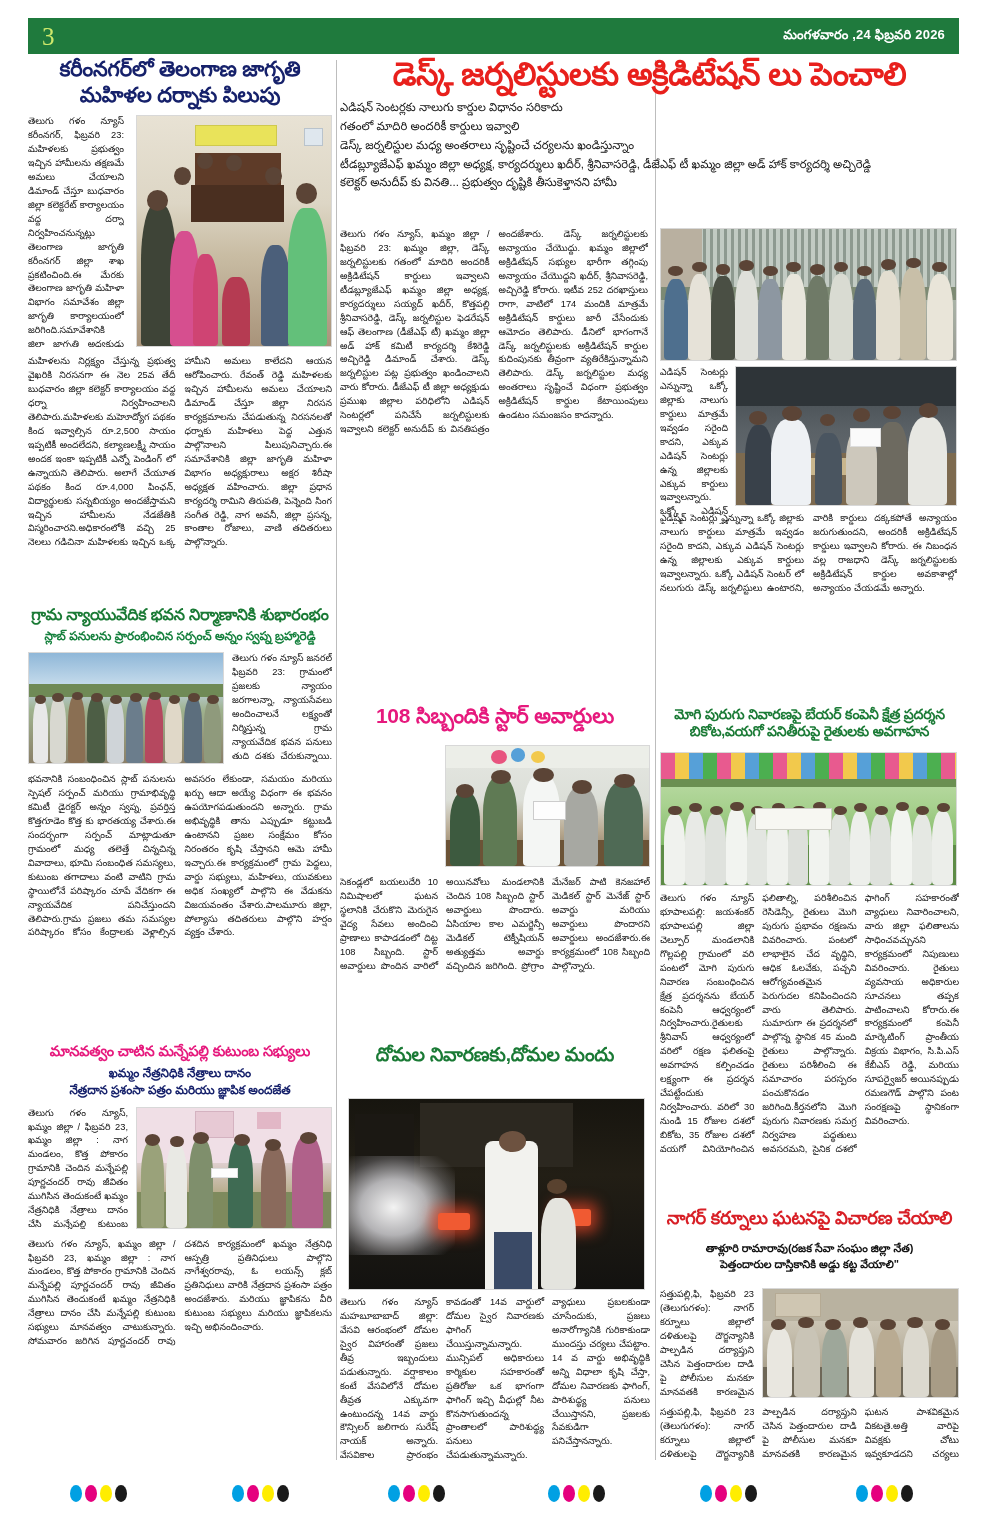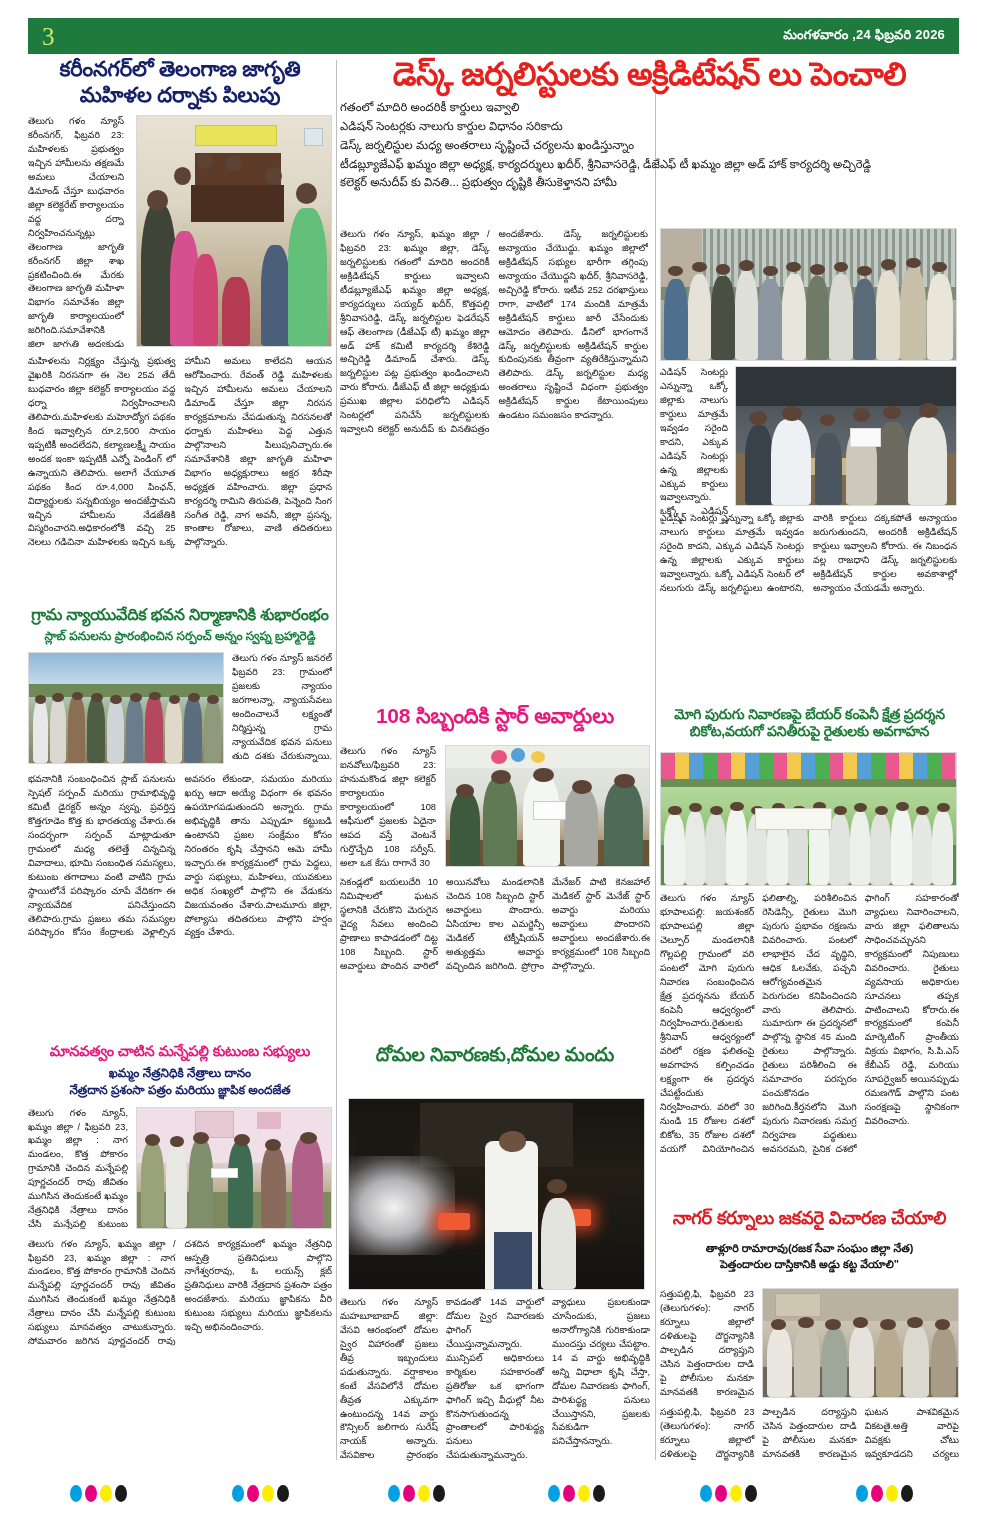--- a/index.html
+++ b/index.html
@@ -278,22 +278,22 @@
       </div>
       <div class="body-text" style="position:absolute; left:0; top:0; width:100px; height:122px; overflow:hidden;">తెలుగు గళం న్యూస్, ఖమ్మం జిల్లా / ఫిబ్రవరి 23, ఖమ్మం జిల్లా : నాగ మండలం, కొత్త పోకారం గ్రామానికి చెందిన మన్నేపల్లి పూర్ణచందర్ రావు జీవితం ముగిసిన తెందుకంటే ఖమ్మం నేత్రనిధికి నేత్రాలు దానం చేసి మన్నేపల్లి కుటుంబ సభ్యులు మానవత్వం చాటుకున్నారు. సోమవారం జరిగిన పూర్ణచందర్ రావు దశదిన కార్యక్రమంలో ఖమ్మం నేత్రనిధి ఆస్పత్రి ప్రతినిధులు పాల్గొని నాగేశ్వరరావు, ఓ లయన్స్ క్లబ్ ప్రతినిధులు వారికి నేత్రదాన ప్రశంసా పత్రం అందజేశారు. మరియు జ్ఞాపికను వీరి కుటుంబ సభ్యులు మరియు జ్ఞాపికలను ఇచ్చి అభినందించారు.</div>
     </div>
 
     <div class="body-text body-2col" style="height:172px; overflow:hidden; margin-top:3px;">తెలుగు గళం న్యూస్, ఖమ్మం జిల్లా / ఫిబ్రవరి 23, ఖమ్మం జిల్లా : నాగ మండలం, కొత్త పోకారం గ్రామానికి చెందిన మన్నేపల్లి పూర్ణచందర్ రావు జీవితం ముగిసిన తెందుకంటే ఖమ్మం నేత్రనిధికి నేత్రాలు దానం చేసి మన్నేపల్లి కుటుంబ సభ్యులు మానవత్వం చాటుకున్నారు. సోమవారం జరిగిన పూర్ణచందర్ రావు దశదిన కార్యక్రమంలో ఖమ్మం నేత్రనిధి ఆస్పత్రి ప్రతినిధులు పాల్గొని నాగేశ్వరరావు, ఓ లయన్స్ క్లబ్ ప్రతినిధులు వారికి నేత్రదాన ప్రశంసా పత్రం అందజేశారు. మరియు జ్ఞాపికను వీరి కుటుంబ సభ్యులు మరియు జ్ఞాపికలను ఇచ్చి అభినందించారు.</div>
   </div>
 
   <div style="position:absolute; left:340px; top:56px; width:619px;">
     <div class="main-hl">డెస్క్ జర్నలిస్టులకు అక్రిడిటేషన్ లు పెంచాలి</div>
     <div class="sub-deck" style="margin-top:6px;">
+      <div>ఎడిషన్ సెంటర్లకు నాలుగు కార్డుల విధానం సరికాదు</div>
       <div>గతంలో మాదిరి అందరికీ కార్డులు ఇవ్వాలి</div>
-      <div>ఎడిషన్ సెంటర్లకు నాలుగు కార్డుల విధానం సరికాదు</div>
       <div>డెస్క్ జర్నలిస్టుల మధ్య అంతరాలు సృష్టించే చర్యలను ఖండిస్తున్నాం</div>
       <div>టీడబ్ల్యూజేఎఫ్ ఖమ్మం జిల్లా అధ్యక్ష, కార్యదర్శులు ఖదీర్, శ్రీనివాసరెడ్డి, డీజేఎఫ్ టీ ఖమ్మం జిల్లా అడ్ హాక్ కార్యదర్శి అచ్చిరెడ్డి</div>
       <div>కలెక్టర్ అనుదీప్ కు వినతి... ప్రభుత్వం దృష్టికి తీసుకెళ్తానని హామీ</div>
     </div>
   </div>
 
   <div class="body-text body-2col" style="position:absolute; left:340px; top:228px; width:308px; height:455px; overflow:hidden;">
     <span>తెలుగు గళం న్యూస్, ఖమ్మం జిల్లా / ఫిబ్రవరి 23: ఖమ్మం జిల్లా, డెస్క్ జర్నలిస్టులకు గతంలో మాదిరి అందరికీ అక్రిడిటేషన్ కార్డులు ఇవ్వాలని టీడబ్ల్యూజేఎఫ్ ఖమ్మం జిల్లా అధ్యక్ష, కార్యదర్శులు సయ్యద్ ఖదీర్, కొత్తపల్లి శ్రీనివాసరెడ్డి, డెస్క్ జర్నలిస్టుల ఫెడరేషన్ ఆఫ్ తెలంగాణ (డీజేఎఫ్ టీ) ఖమ్మం జిల్లా అడ్ హాక్ కమిటీ కార్యదర్శి కేశిరెడ్డి అచ్చిరెడ్డి డిమాండ్ చేశారు. డెస్క్ జర్నలిస్టుల పట్ల ప్రభుత్వం ఖండించాలని వారు కోరారు. డీజేఎఫ్ టీ జిల్లా అధ్యక్షుడు ప్రముఖ జిల్లాల పరిధిలోని ఎడిషన్ సెంటర్లలో పనిచేసే జర్నలిస్టులకు ఇవ్వాలని కలెక్టర్ అనుదీప్ కు వినతిపత్రం అందజేశారు.</span>
     <span>డెస్క్ జర్నలిస్టులకు అన్యాయం చేయొద్దు. ఖమ్మం జిల్లాలో అక్రిడిటేషన్ సభ్యుల భారీగా తగ్గింపు అన్యాయం చేయొద్దని ఖదీర్, శ్రీనివాసరెడ్డి, అచ్చిరెడ్డి కోరారు. ఇటీవ 252 దరఖాస్తులు రాగా, వాటిలో 174 మందికి మాత్రమే అక్రిడిటేషన్ కార్డులు జారీ చేసేందుకు ఆమోదం తెలిపారు. డీనిలో భాగంగానే డెస్క్ జర్నలిస్టులకు అక్రిడిటేషన్ కార్డుల కుదింపునకు తీవ్రంగా వ్యతిరేకిస్తున్నామని తెలిపారు. డెస్క్ జర్నలిస్టుల మధ్య అంతరాలు సృష్టించే విధంగా ప్రభుత్వం అక్రిడిటేషన్ కార్డుల కేటాయింపులు ఉండటం సమంజసం కాదన్నారు.</span>
   </div>
@@ -351,21 +351,20 @@
     <div class="pfig" style="left:78%;width:18%;height:64%;background:#e7e7e2;"></div>
     <div class="phead" style="left:83%;top:26%;width:9%;height:11%;"></div>
     <div style="position:absolute;left:52%;top:44%;width:14%;height:14%;background:#fafafa;border:1px solid #ddd;"></div>
   </div>
 
   <div class="body-text body-2col" style="position:absolute; left:660px; top:512px; width:297px; height:176px; overflow:hidden;">ఎడిషన్ సెంటర్లు ఎన్నున్నా ఒక్కో జిల్లాకు నాలుగు కార్డులు మాత్రమే ఇవ్వడం సరైంది కాదని, ఎక్కువ ఎడిషన్ సెంటర్లు ఉన్న జిల్లాలకు ఎక్కువ కార్డులు ఇవ్వాలన్నారు. ఒక్కో ఎడిషన్ సెంటర్ లో నలుగురు డెస్క్ జర్నలిస్టులు ఉంటారని, వారికి కార్డులు దక్కకపోతే అన్యాయం జరుగుతుందని, అందరికీ అక్రిడిటేషన్ కార్డులు ఇవ్వాలని కోరారు. ఈ నిబంధన వల్ల రాజధాని డెస్క్ జర్నలిస్టులకు అక్రిడిటేషన్ కార్డుల అవకాశాల్లో అన్యాయం చేయడమే అన్నారు.</div>
 
   <div class="hl hl-pink" style="position:absolute; left:340px; top:703px; width:310px; font-size:21px;">108 సిబ్బందికి స్టార్ అవార్డులు</div>
 
   <div style="position:absolute; left:340px; top:745px; width:310px; height:128px;">
-    <div class="body-text" style="position:absolute; left:0; top:0; width:96px; height:126px; overflow:hidden;">తెలుగు గళం న్యూస్ ఐనవోలు/ఫిబ్రవరి 23: హనుమకొండ జిల్లా కలెక్టర్ కార్యాలయం కార్యాలయంలో 108 ఆఫీసులో ప్రజలకు ఏదైనా ఆపద వస్తే వెంటనే గుర్తొచ్చేది 108 సర్వీస్. అలా ఒక కేసు రాగానే 30</div>
     <div class="photo" style="position:absolute; right:0; top:0; width:205px; height:122px;">
       <div class="sky" style="background:linear-gradient(#e5e7e2 0%,#dcdfd8 45%,#b6a78e 72%,#7a6a52 100%);"></div>
       <div style="position:absolute;left:0;top:0;width:100%;height:18%;background:#eceee8;"></div>
       <div style="position:absolute;left:22%;top:3%;width:8%;height:12%;background:#e8547f;border-radius:50%;"></div>
       <div style="position:absolute;left:32%;top:2%;width:7%;height:11%;background:#56a0d8;border-radius:50%;"></div>
       <div style="position:absolute;left:42%;top:4%;width:7%;height:10%;background:#f2c94c;border-radius:50%;"></div>
       <div style="position:absolute;left:0;top:78%;width:100%;height:22%;background:#6b5336;"></div>
       <div class="pfig" style="left:2%;width:15%;height:62%;background:#3d5a3f;"></div>
       <div class="phead" style="left:5%;top:32%;width:9%;height:11%;"></div>
       <div class="pfig" style="left:18%;width:17%;height:74%;background:#5f7a54;"></div>
@@ -441,21 +440,21 @@
       <div class="pfig" style="left:85%;width:7%;height:54%;background:#e5e8e3;"></div>
       <div class="phead" style="left:86.5%;top:40%;width:4.5%;height:7%;"></div>
       <div class="pfig" style="left:92%;width:7%;height:56%;background:#eceeea;"></div>
       <div class="phead" style="left:93.5%;top:38%;width:4.5%;height:7%;"></div>
     </div>
     <div style="position:absolute;left:32%;top:42%;width:26%;height:16%;background:#f7f7f2;border:1px solid #cfcfc7;"></div>
   </div>
 
   <div class="body-text body-3col" style="position:absolute; left:660px; top:892px; width:299px; height:300px; overflow:hidden;">తెలుగు గళం న్యూస్ భూపాలపల్లి: జయశంకర్ భూపాలపల్లి జిల్లా చెల్పూర్ మండలానికి గొల్లపల్లి గ్రామంలో వరి పంటలో మోగి పురుగు నివారణ సంబంధించిన క్షేత్ర ప్రదర్శనను బేయర్ కంపెనీ ఆధ్వర్యంలో నిర్వహించారు.రైతులకు శ్రీనివాస్ ఆధ్వర్యంలో వరిలో రక్షణ ఫలితంపై అవగాహన కల్పించడం లక్ష్యంగా ఈ ప్రదర్శన చేపట్టేందుకు నిర్వహించారు. వరిలో 30 నుండి 15 రోజుల దశలో బికోట, 35 రోజుల దశలో వయగో వినియోగించిన ఫలితాల్ని, పరిశీలించిన రెసిడెన్సీ, రైతులు మొగి పురుగు ప్రభావం రక్షణను వివరించారు. పంటలో లాభాలైన చేద వృద్ధిని, ఆధిక ఓలవేకు, పచ్చని ఆరోగ్యవంతమైన పెరుగుదల కనిపించిందని వారు తెలిపారు. సుమారుగా ఈ ప్రదర్శనలో పాల్గొన్న స్థానిక 45 మంది రైతులు పాల్గొన్నారు. రైతులు పరిశీలించి ఈ సమాచారం పరస్పరం పంచుకొనడం జరిగింది.కీర్తనలోని మొగి పురుగు నివారణకు సమగ్ర నిర్వహణ పద్ధతులు అవసరమని, సైనిక దశలో ఫాగింగ్ సహకారంతో వ్యాధులు నివారించాలని, వారు జిల్లా ఫలితాలను సాధించవచ్చునని కార్యక్రమంలో నిపుణులు వివరించారు. రైతులు వ్యవసాయ అధికారుల సూచనలు తప్పక పాటించాలని కోరారు.ఈ కార్యక్రమంలో కంపెనీ మార్కెటింగ్ ప్రాంతీయ విక్రయ విభాగం, సి.పి.ఎస్ కేబీఎస్ రెడ్డి, మరియు సూపర్వైజర్ అయినప్పుడు రమణగౌడ్ పాల్గొని పంట సంరక్షణపై స్థానికంగా వివరించారు.</div>
 
-  <div class="hl hl-red" style="position:absolute; left:660px; top:1208px; width:299px; font-size:18px;">నాగర్ కర్నూలు జకవరై విచారణ చేయాలి</div>
+  <div class="hl hl-red" style="position:absolute; left:660px; top:1208px; width:299px; font-size:18px;">నాగర్ కర్నూలు ఘటనపై విచారణ చేయాలి</div>
   <div class="deck" style="position:absolute; left:660px; top:1238px; width:299px; font-size:11px; color:#111;">
     <div>తాళ్లూరి రామారావు(రజక సేవా సంఘం జిల్లా నేత)</div>
     <div>పెత్తందారుల దాస్తికానికి అడ్డు కట్ట వేయాలి"</div>
   </div>
 
   <div style="position:absolute; left:660px; top:1288px; width:299px; height:116px;">
     <div class="body-text" style="position:absolute; left:0; top:0; width:94px; height:114px; overflow:hidden;">సత్తుపల్లి,ఫి, ఫిబ్రవరి 23 (తెలుగుగళం): నాగర్ కర్నూలు జిల్లాలో దళితులపై దౌర్జన్యానికి పాల్పడిన దర్యాప్తుని చెసిన పెత్తందారుల దాడి పై పోలీసుల మనకూ మానవతకి కారణమైన ఘటన పాశవికమైన వికటతై.అత్తి వారిపై వివక్షకు చోటు ఇవ్వకూడదని చర్యలు తీసుకోవాలని సత్తుపల్లి నియోజకవర్గ పరిధిలోని రజక సేవా సంఘం జిల్లా నేత తాళ్లూరి రామారావు (ప్రభుత్వం) డిమాండ్ చేశారు. బాధిత కుటుంబాలకు ఎదురుగాను మేయని లేకుండా టిప్ ఇచ్చ వేక అధికారంలో పోరాటాలు చేస్తామని హెచ్చరించారు.</div>
     <div class="photo" style="position:absolute; right:0; top:0; width:197px; height:110px;">
       <div class="sky" style="background:linear-gradient(#d8d2c4 0%,#c6bfae 40%,#a89f8a 75%,#8e856f 100%);"></div>
       <div style="position:absolute;left:0;top:0;width:100%;height:30%;background:#b9b2a0;"></div>

